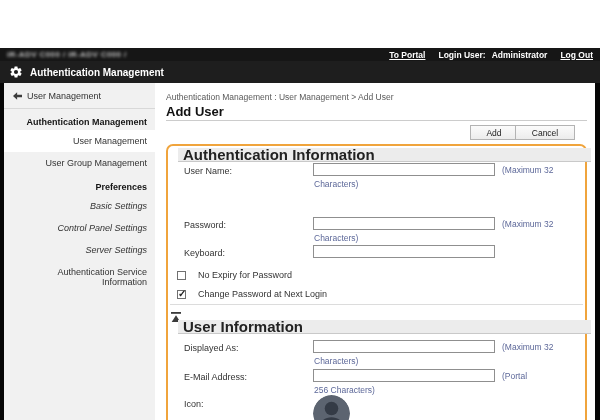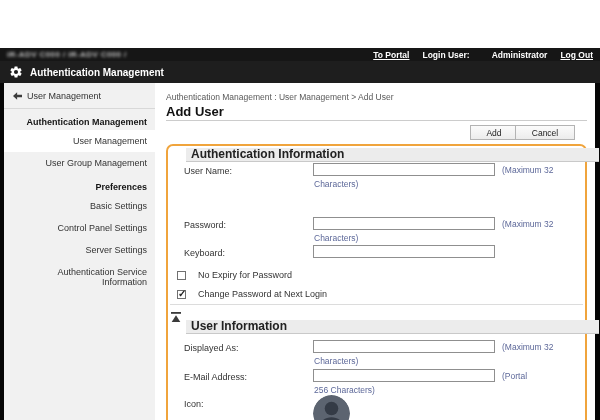--- a/index.html
+++ b/index.html
@@ -16,21 +16,21 @@
   }
   .device-title {
     color:#c0c0c0; font-size:8px; font-weight:bold; letter-spacing:.4px;
     filter:blur(1.6px); white-space:nowrap;
   }
   .topbar-links {
     margin-left:auto; display:flex; align-items:center; gap:13px;
     color:#ffffff; font-size:8.5px; font-weight:bold; white-space:nowrap;
   }
   .toplink { text-decoration:underline; cursor:pointer; }
-  .login-user { display:flex; gap:22px; }
+  .login-user { display:flex; gap:6px; }
   .topbar-lower {
     position:absolute; left:0; top:13px; width:600px; height:22px;
     background:#1e1e1e; display:flex; align-items:center; gap:7px;
     padding:0 9px; box-sizing:border-box;
   }
   .app-title { color:#ffffff; font-size:10px; font-weight:bold; }
 
   
   .page { position:absolute; left:4px; top:35px; width:591px; height:380px; background:#ffffff; }
 
@@ -39,21 +39,21 @@
     position:absolute; left:0; top:0; width:151px; height:340px;
     background:#f1f1f1; box-sizing:border-box; font-size:9px; color:#333;text-align:right;
   }
   .side-back {
     display:flex; align-items:center; gap:5px;
     padding:8px 8px 7px 9px; border-bottom:1px solid #d8d8d8; cursor:pointer;
   }
   .side-header { font-weight:bold; color:#141414; padding:8px 8px 3px 9px; }
   .side-item { padding:6px 8px 6px 12px; cursor:pointer; }
   .side-item.selected { background:#ffffff; }
-  .side-sub { padding-left:6px; }
+  .side-sub { padding-left:6px;font-style:italic; }
 
   
   .main { position:absolute; left:151px; top:0; width:440px; height:380px; }
   .breadcrumb { position:absolute; left:11px; top:9px; font-size:8.5px; color:#595959; white-space:nowrap; }
   .page-title { position:absolute; left:11px; top:21px; font-size:13px; font-weight:bold; color:#111; }
   .title-rule { position:absolute; left:11px; top:37px; width:421px; height:1px; background:#cccccc; }
 
   .btn {
     position:absolute; box-sizing:border-box;
     background:linear-gradient(#fbfbfb,#ececec); border:1px solid #b3b3b3;
@@ -62,23 +62,23 @@
     font-family:"Liberation Sans", sans-serif;
   }
   .btn-add    { left:315px; top:42px; width:48px; height:15px; }
   .btn-cancel { left:360px; top:42px; width:60px; height:15px; }
 
   .orange-box {
     position:absolute; left:11px; top:61px; width:417px; height:304px;
     border:2px solid #f0a43c; border-radius:7px;
   }
   .sec-bar {
-    position:absolute; left:18px; width:413px; height:14px; box-sizing:border-box;
+    position:absolute; left:10px; width:413px; height:14px; box-sizing:border-box;
     background:#ececec; border-bottom:1px solid #c9c9c9;
-    font-size:12px; font-weight:bold; color:#222; line-height:13px; padding-left:5px;
+    font-size:15px; font-weight:bold; color:#222; line-height:13px; padding-left:5px;
   }
   .sec-auth { top:2px; }  .sec-kb { top:51px; }  .sec-user { top:174px; }
 
   .f-label { position:absolute; font-size:9px; color:#333; white-space:nowrap; }
   .f-input {
     position:absolute; left:145px; box-sizing:border-box; width:182px; height:13px;
     border:1px solid #8f8f8f; background:#fff; font-size:9px; padding:0 2px;
     font-family:"Liberation Sans", sans-serif;
   }
   .hint { position:absolute; font-size:8.5px; color:#5d6899; white-space:nowrap; }

